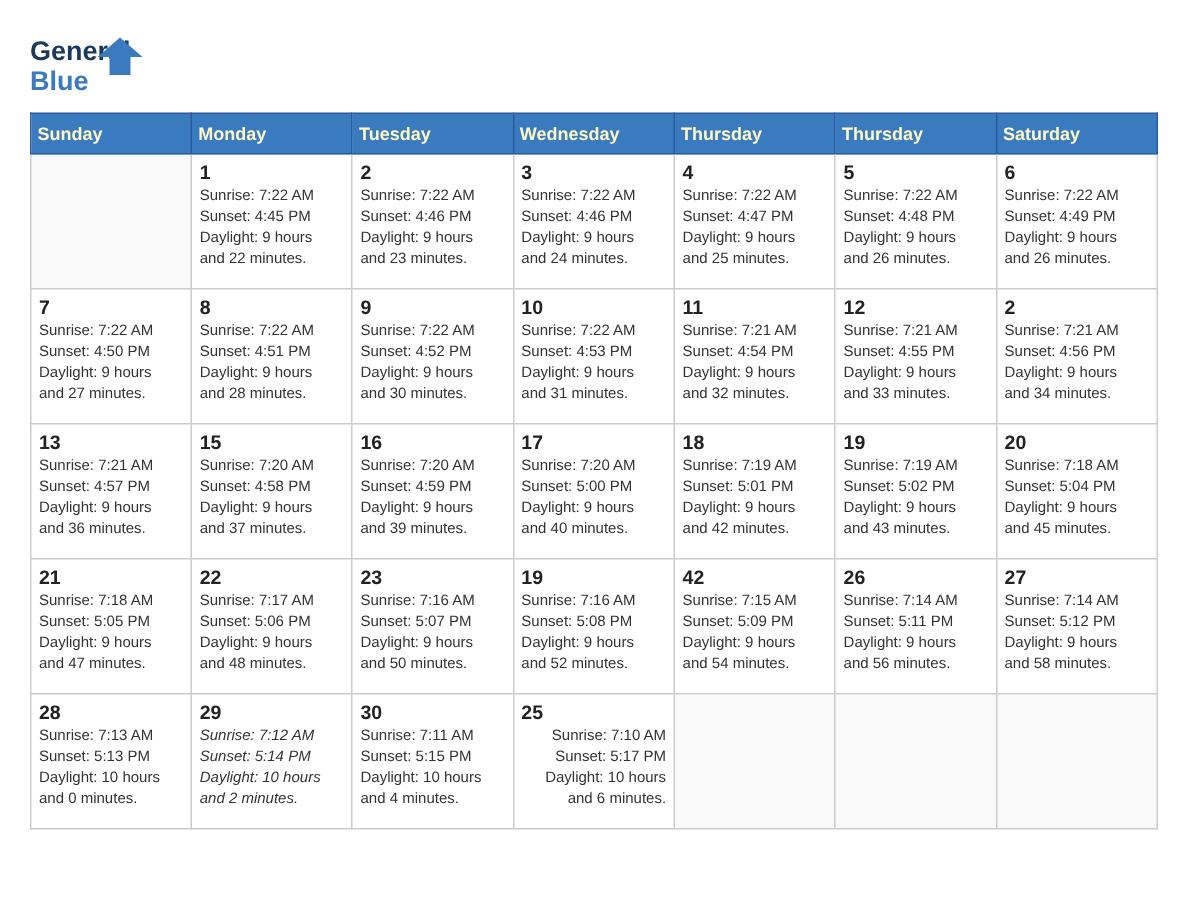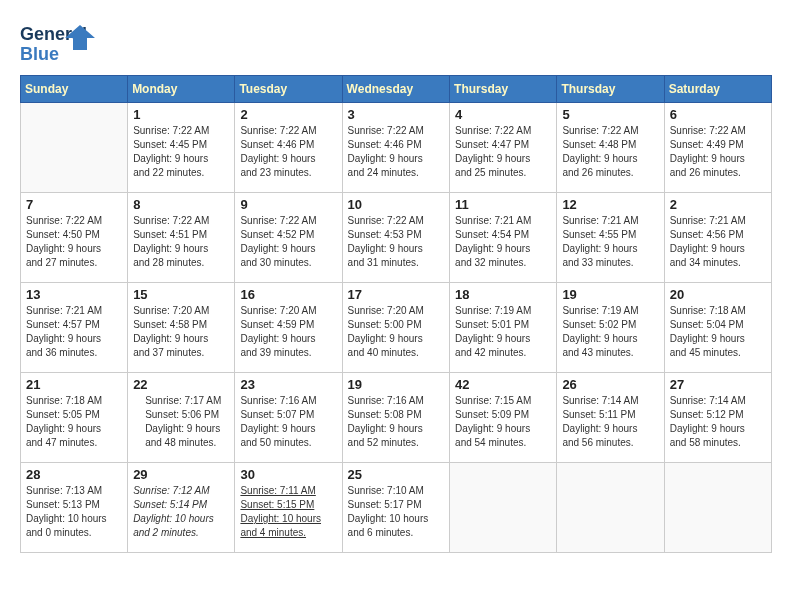--- a/index.html
+++ b/index.html
@@ -254,21 +254,21 @@
       <tr>
         <td>
           <span class="day-number">21</span>
           <div class="day-info" style="white-space: pre-line;">Sunrise: 7:18 AM
 Sunset: 5:05 PM
 Daylight: 9 hours
 and 47 minutes.</div>
         </td>
         <td>
           <span class="day-number">22</span>
-          <div class="day-info" style="white-space: pre-line; margin-left: 12px;">Sunrise: 7:17 AM
+          <div class="day-info" style="white-space: pre-line;">Sunrise: 7:17 AM
 Sunset: 5:06 PM
 Daylight: 9 hours
 and 48 minutes.</div>
         </td>
         <td>
           <span class="day-number">23</span>
           <div class="day-info" style="white-space: pre-line;">Sunrise: 7:16 AM
 Sunset: 5:07 PM
 Daylight: 9 hours
 and 50 minutes.</div>
@@ -312,28 +312,28 @@
         </td>
         <td>
           <span class="day-number">29</span>
           <div class="day-info" style="white-space: pre-line; font-style: italic;">Sunrise: 7:12 AM
 Sunset: 5:14 PM
 Daylight: 10 hours
 and 2 minutes.</div>
         </td>
         <td>
           <span class="day-number">30</span>
-          <div class="day-info" style="white-space: pre-line; text-decoration: underline;">Sunrise: 7:11 AM
+          <div class="day-info" style="white-space: pre-line;">Sunrise: 7:11 AM
 Sunset: 5:15 PM
 Daylight: 10 hours
 and 4 minutes.</div>
         </td>
         <td>
           <span class="day-number">25</span>
-          <div class="day-info" style="white-space: pre-line;">Sunrise: 7:10 AM
+          <div class="day-info" style="white-space: pre-line; text-align: right;">Sunrise: 7:10 AM
 Sunset: 5:17 PM
 Daylight: 10 hours
 and 6 minutes.</div>
         </td>
         <td class="empty"></td>
         <td class="empty"></td>
         <td class="empty"></td>
       </tr>
     </tbody>
 </table>

